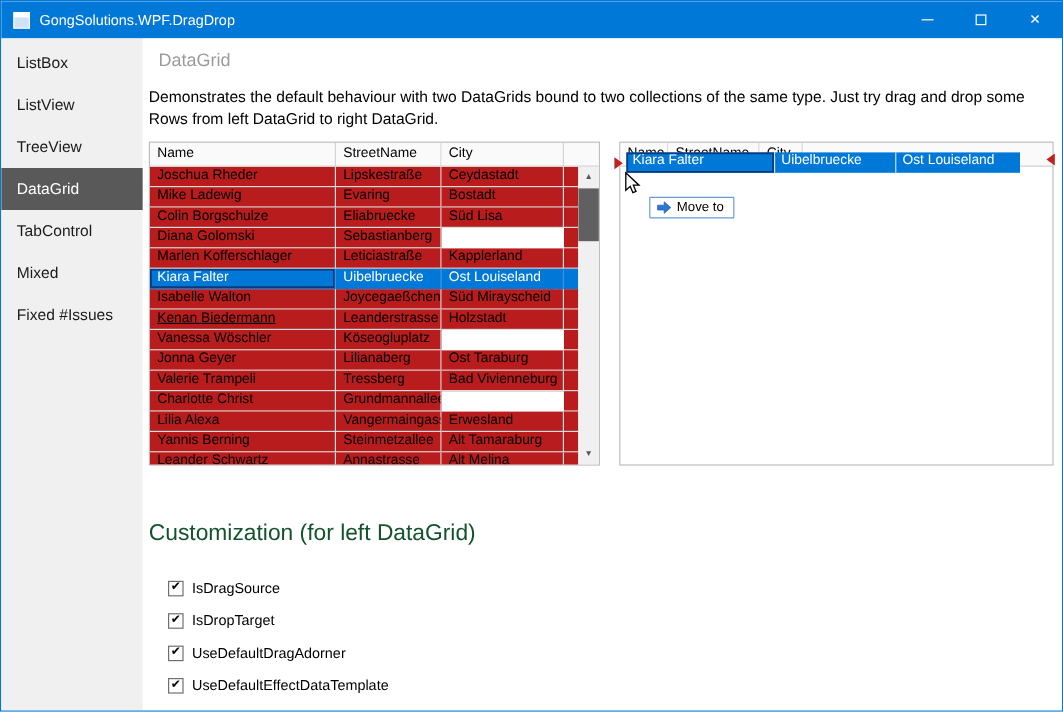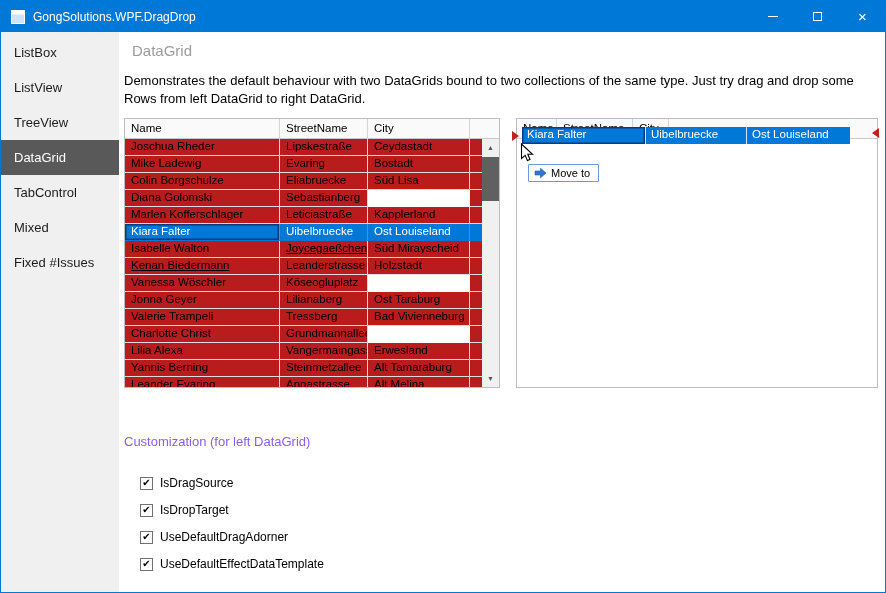--- a/index.html
+++ b/index.html
@@ -62,27 +62,27 @@
   
   .adorner { position:absolute; left:398px; top:9px; display:flex; z-index:5; }
   .acell { height:17px; background:var(--selection,#0078d7); color:#fff; font-size:11.5px;
            padding:1px 0 0 5px; white-space:nowrap; overflow:hidden; border-right:1px solid #cfe4f7; }
   .a0 { width:124px; box-shadow:inset 0 0 0 1.5px #0d3a7d; }
   .a1 { width:101px; }
   .a2 { width:103px; border-right:none; }
 
   .cursor { position:absolute; left:396px; top:25px; z-index:7; }
 
-  .move-badge { position:absolute; left:404px; top:46px; z-index:6; display:inline-flex;
+  .move-badge { position:absolute; left:417px; top:46px; z-index:6; display:inline-flex;
                 align-items:center; gap:4px; border:1px solid #6a9bd8; background:#fff;
                 padding:2px 8px 2px 5px; font-size:11px; color:#000; border-radius:1px; }
 
   
   .customization { margin:12px 0 0 5px; }
-  .custom-title { font-size:13px; color:#8b5cf6; }
+  .custom-title { font-size:19px; color:#14532d; }
   .checkboxes { margin-top:21px; margin-left:16px; }
   .cb-row { display:flex; align-items:center; height:27px; }
   .cb-box { width:13px; height:13px; border:1px solid #707070; background:#fff; display:flex;
             align-items:center; justify-content:center; font-size:10px; line-height:1; color:#000;
             margin-right:7px; flex:none; }
   .cb-label { font-size:12px; color:#000; white-space:nowrap; }
 </style>
 </head>
 <body>
 
@@ -161,21 +161,21 @@
                 <div class="gcell fill"></div>
               </div>
               <div class="grow sel">
                 <div class="gcell current" style="width: 155px; flex: 0 0 auto;">Kiara Falter</div>
                 <div class="gcell" style="width: 88px; flex: 0 0 auto;">Uibelbruecke</div>
                 <div class="gcell" style="width: 102px; flex: 0 0 auto;">Ost Louiseland</div>
                 <div class="gcell fill"></div>
               </div>
               <div class="grow">
                 <div class="gcell" style="width: 155px; flex: 0 0 auto;">Isabelle Walton</div>
-                <div class="gcell" style="width: 88px; flex: 0 0 auto; text-decoration: underline;">Joycegaeßchen</div>
+                <div class="gcell" style="width: 88px; flex: 0 0 auto;">Joycegaeßchen</div>
                 <div class="gcell" style="width: 102px; flex: 0 0 auto;">Süd Mirayscheid</div>
                 <div class="gcell fill"></div>
               </div>
               <div class="grow">
                 <div class="gcell" style="width: 155px; flex: 0 0 auto; text-decoration: underline;">Kenan Biedermann</div>
                 <div class="gcell" style="width: 88px; flex: 0 0 auto;">Leanderstrasse</div>
                 <div class="gcell" style="width: 102px; flex: 0 0 auto;">Holzstadt</div>
                 <div class="gcell fill"></div>
               </div>
               <div class="grow">
@@ -208,21 +208,21 @@
                 <div class="gcell" style="width: 102px; flex: 0 0 auto;">Erwesland</div>
                 <div class="gcell fill"></div>
               </div>
               <div class="grow">
                 <div class="gcell" style="width: 155px; flex: 0 0 auto;">Yannis Berning</div>
                 <div class="gcell" style="width: 88px; flex: 0 0 auto;">Steinmetzallee</div>
                 <div class="gcell" style="width: 102px; flex: 0 0 auto;">Alt Tamaraburg</div>
                 <div class="gcell fill"></div>
               </div>
               <div class="grow">
-                <div class="gcell" style="width: 155px; flex: 0 0 auto;">Leander Evaring</div>
+                <div class="gcell" style="width: 155px; flex: 0 0 auto;">Leander Schwartz</div>
                 <div class="gcell" style="width: 88px; flex: 0 0 auto;">Annastrasse</div>
                 <div class="gcell" style="width: 102px; flex: 0 0 auto;">Alt Melina</div>
                 <div class="gcell fill"></div>
               </div>
             </div>
           <div class="scrollbar">
             <div class="sb-btn sb-up">▲</div>
             <div class="sb-thumb"></div>
             <div class="sb-btn sb-down">▼</div>
           </div>

